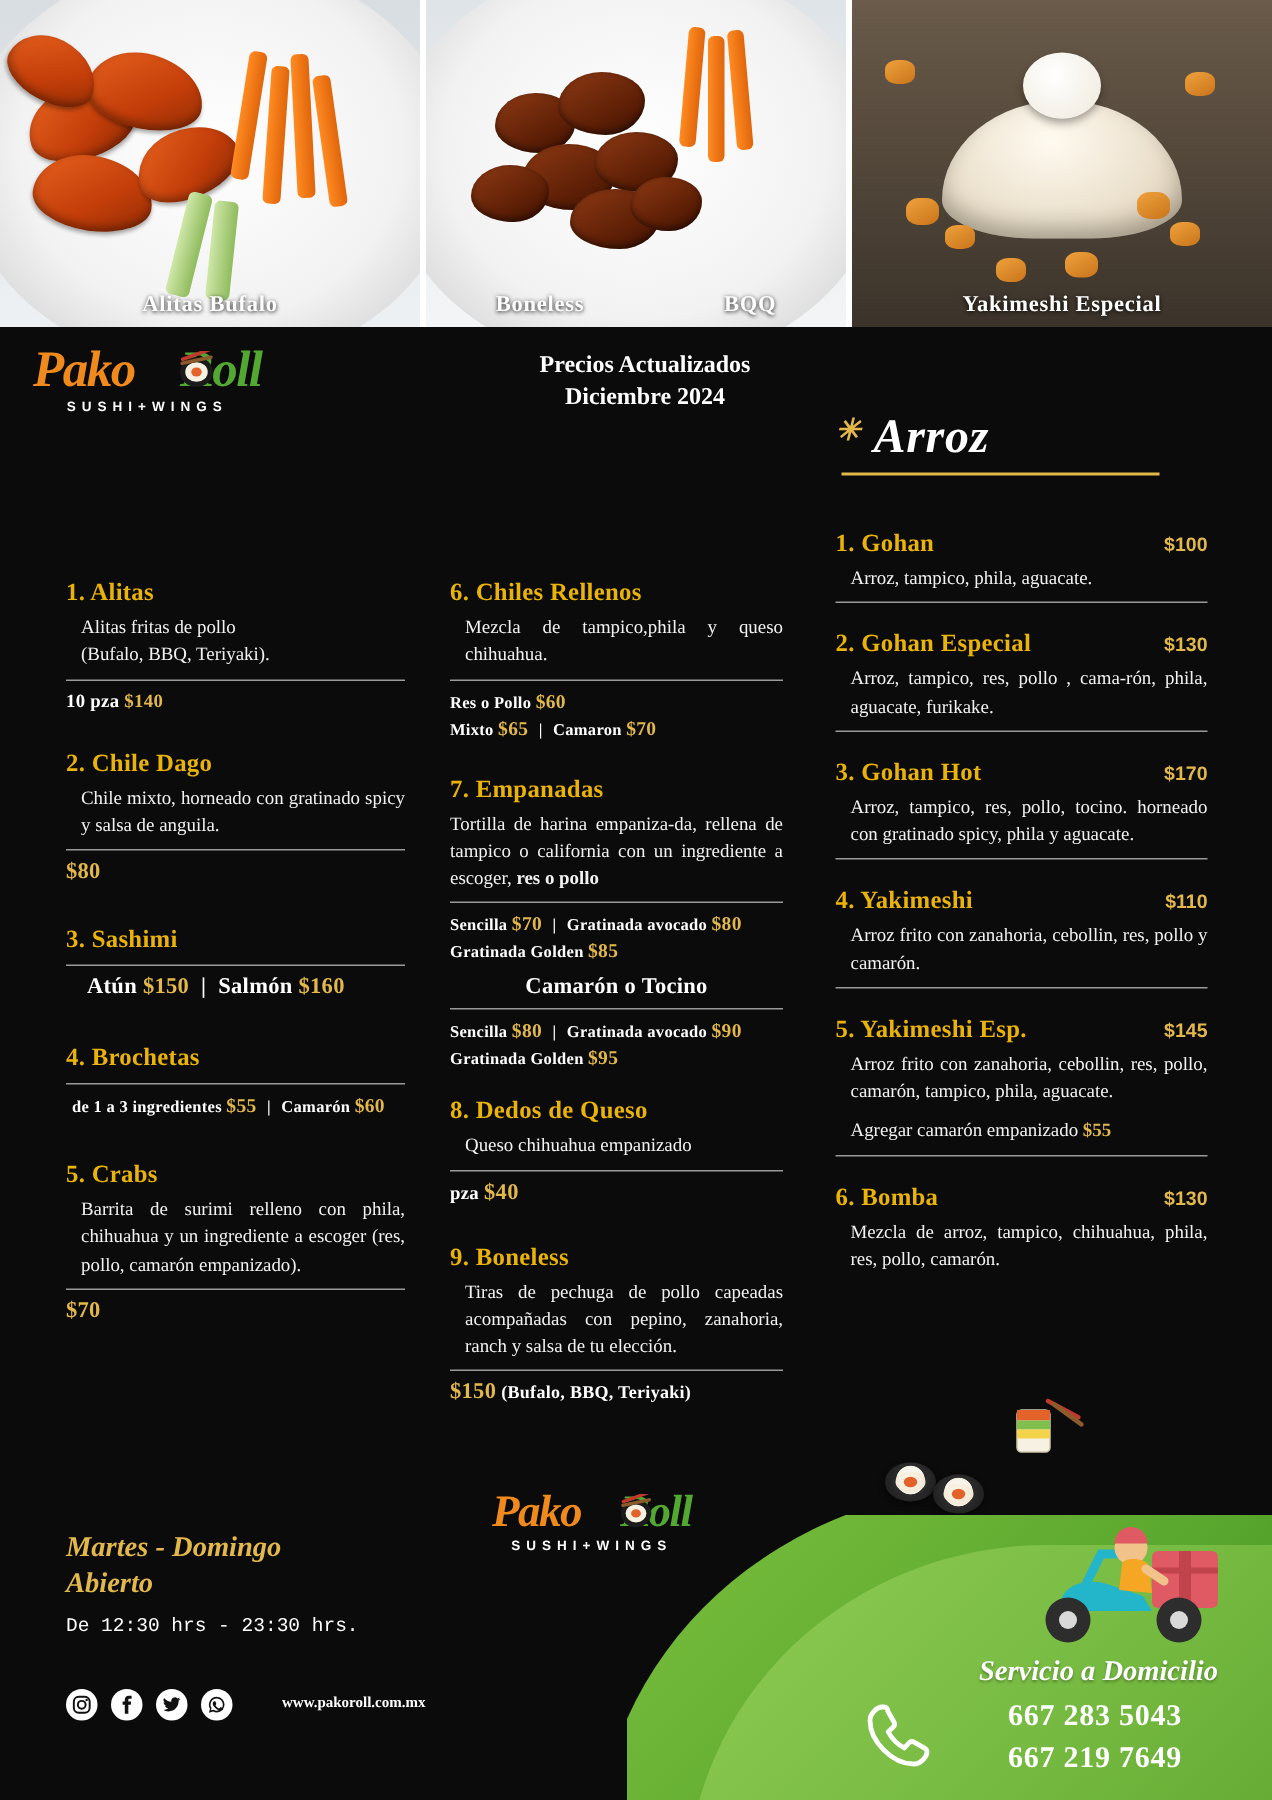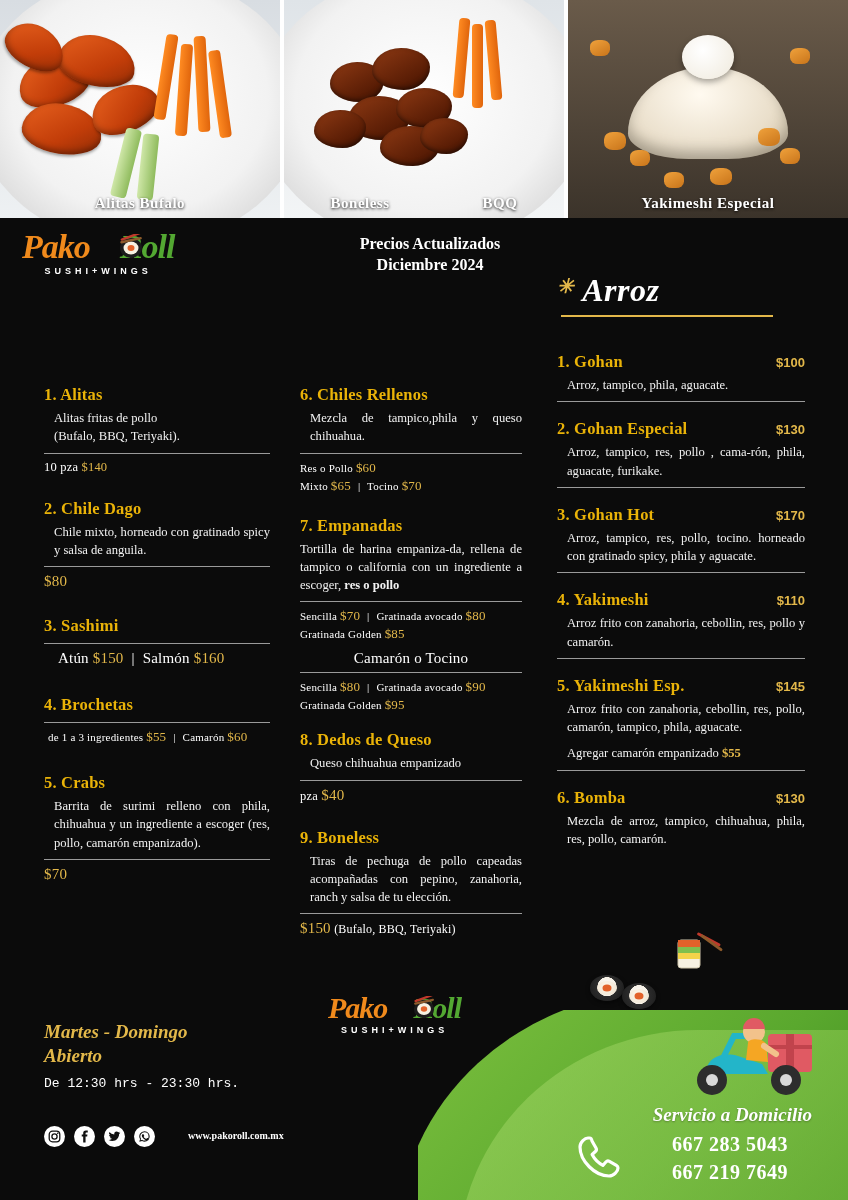--- a/index.html
+++ b/index.html
@@ -193,21 +193,21 @@
   .item-desc.nopad { padding-left: 0; }
   .rule {
     height: 1px;
     background: #9a9a9a;
     margin-top: 7px;
     margin-bottom: 6px;
   }
   .price-line {
     font-family: "Liberation Serif", serif;
     font-size: 12.5px;
-    font-weight: normal;
+    font-weight: bold;
     color: #ffffff;
     letter-spacing: .2px;
     margin-top: 2px;
   }
   .price-line .amt { color: #e3b84a; }
   .price-line.small { font-size: 11px; }
   .price-line.big { font-size: 15px; }
   .price-line.center { text-align: center; }
   .sep { color: #ffffff; margin: 0 4px; }
   .bold-inline { font-weight: bold; }
@@ -472,21 +472,21 @@
       <div class="item-desc">Mezcla de tampico,phila y queso chihuahua.</div>
       <div class="rule"></div>
       <div class="price-line small">
         <span>Res o Pollo</span>
         <span class="amt" style="font-size:13px;">$60</span>
       </div>
       <div class="price-line small">
         <span>Mixto</span>
         <span class="amt" style="font-size:13px;">$65</span>
         <span class="sep">|</span>
-        <span>Tocino</span>
+        <span>Camaron</span>
         <span class="amt" style="font-size:13px;">$70</span>
       </div>
     </div>
 
     <div class="item" style="margin-top:22px;">
       <div class="item-name">7. Empanadas</div>
       <div class="item-desc nopad">
         <span>Tortilla de harina empaniza-da, rellena de tampico o california con un ingrediente a escoger,</span>
         <span class="bold-inline">res o pollo</span>
       </div>

